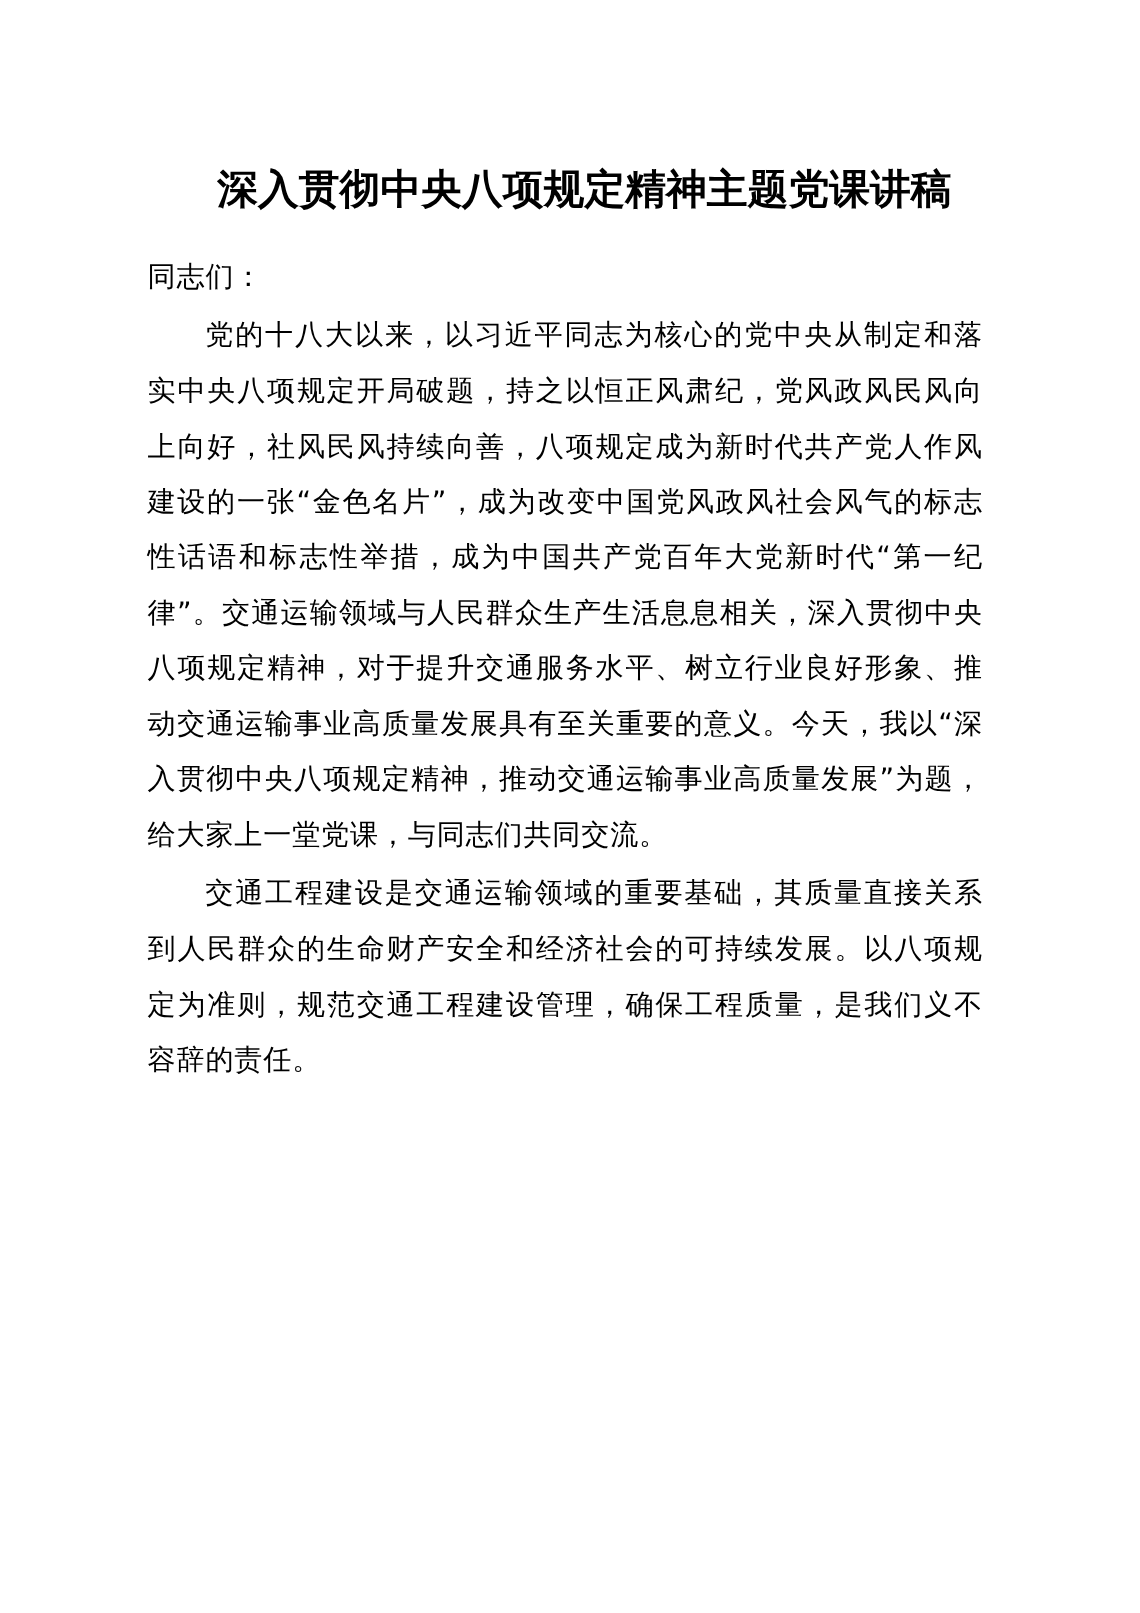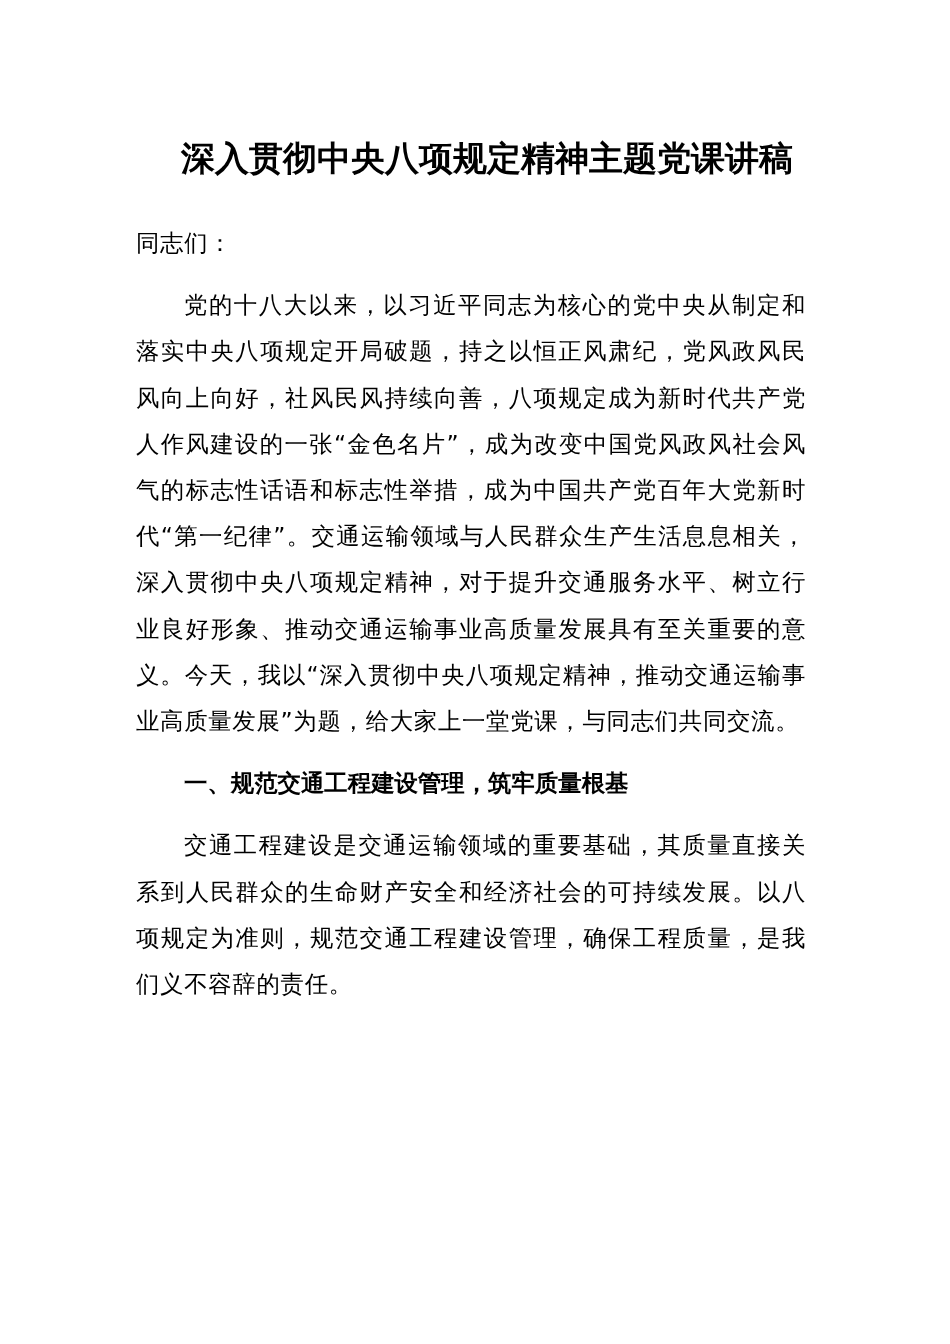--- a/index.html
+++ b/index.html
@@ -9,31 +9,30 @@
     position: absolute; left: 12px; width: 950px; top: 136px; text-align: center;
     font-family: "DejaVu Serif", "Liberation Serif", serif; font-weight: bold;
     font-size: 34px; letter-spacing: 0px; line-height: 44px; margin: 0;
   }
   .body-text {
     position: absolute; left: 120px; width: 702px; top: 204px;
     font-family: "DejaVu Sans", "Liberation Sans", sans-serif;
     font-size: 23.4px; line-height: 46.2px; letter-spacing: 0.7px;
     text-align: justify;
   }
-  .body-text p { margin: 16px; }
+  .body-text p { margin: 3px; }
   .indent { text-indent: 48px; }
   .salutation { }
   .heading1 { font-weight: bold; text-indent: 48px; letter-spacing: 0px; }
   .sub-lead { font-weight: bold; }
 </style>
 </head>
 <body>
 
 <div class="page">
   <h1 class="title">深入贯彻中央八项规定精神主题党课讲稿</h1>
 
   <div class="body-text">
     <p class="salutation">同志们：</p>
     <p class="indent">党的十八大以来，以习近平同志为核心的党中央从制定和落实中央八项规定开局破题，持之以恒正风肃纪，党风政风民风向上向好，社风民风持续向善，八项规定成为新时代共产党人作风建设的一张“金色名片”，成为改变中国党风政风社会风气的标志性话语和标志性举措，成为中国共产党百年大党新时代“第一纪律”。交通运输领域与人民群众生产生活息息相关，深入贯彻中央八项规定精神，对于提升交通服务水平、树立行业良好形象、推动交通运输事业高质量发展具有至关重要的意义。今天，我以“深入贯彻中央八项规定精神，推动交通运输事业高质量发展”为题，给大家上一堂党课，与同志们共同交流。</p>
-    <p class="heading1">一、规范交通工程建设管理，筑牢质量根基</p>
     <p class="indent">交通工程建设是交通运输领域的重要基础，其质量直接关系到人民群众的生命财产安全和经济社会的可持续发展。以八项规定为准则，规范交通工程建设管理，确保工程质量，是我们义不容辞的责任。</p>
   </div>
 </div>
 
 </body></html>

